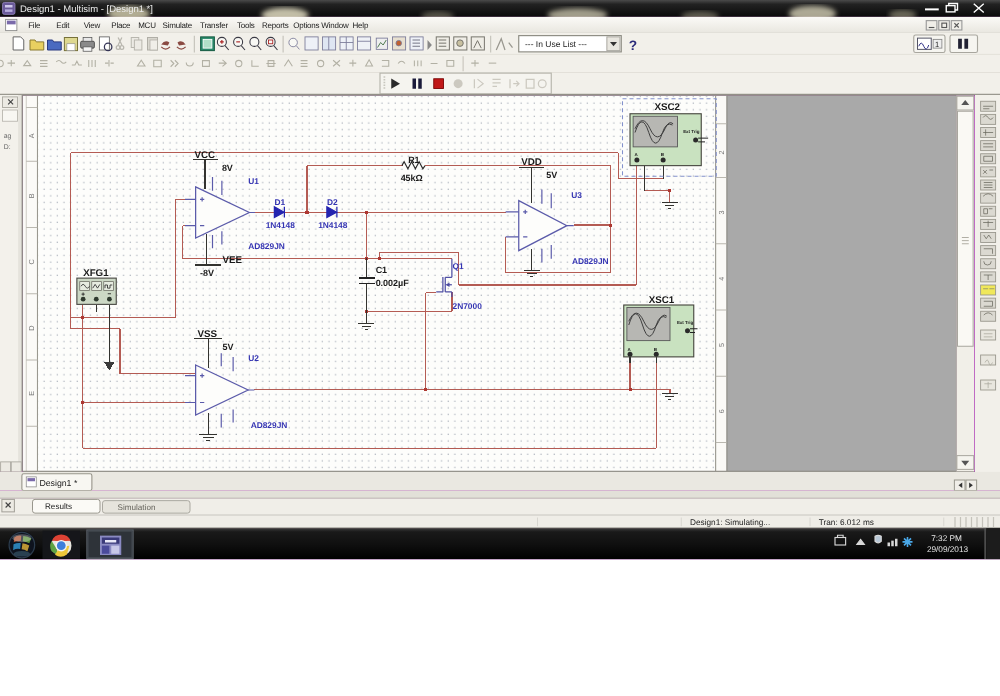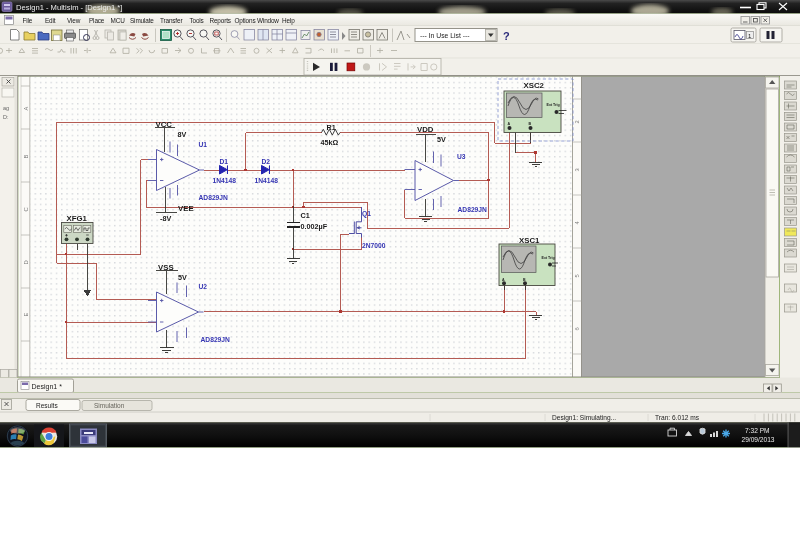--- a/index.html
+++ b/index.html
@@ -1,15 +1,15 @@
 <!DOCTYPE html>
 <html><head><meta charset="utf-8">
 <style>
 html,body{margin:0;padding:0;background:#fff;}
-#root{position:relative;width:800px;height:557px;overflow:hidden;background:#4d7c0f;font-family:"Liberation Sans",sans-serif;}
+#root{position:relative;width:800px;height:557px;overflow:hidden;background:#a21caf;font-family:"Liberation Sans",sans-serif;}
 svg{position:absolute;left:0;top:0;}
 text{font-family:"Liberation Sans",sans-serif;}
 .serif{font-family:"Liberation Serif",serif;font-weight:bold;fill:#1a1a1a;}
 .blu{font-weight:bold;fill:#3434b2;}
 .mnu{font-size:6.4px;fill:#1a1a1a;letter-spacing:-0.15px;}
 </style></head><body>
 <div id="root">
 <svg width="800" height="557" viewBox="0 0 800 557">
 <defs>
 <pattern id="grid" width="5.3" height="5.3" patternUnits="userSpaceOnUse" x="1" y="0.5">

